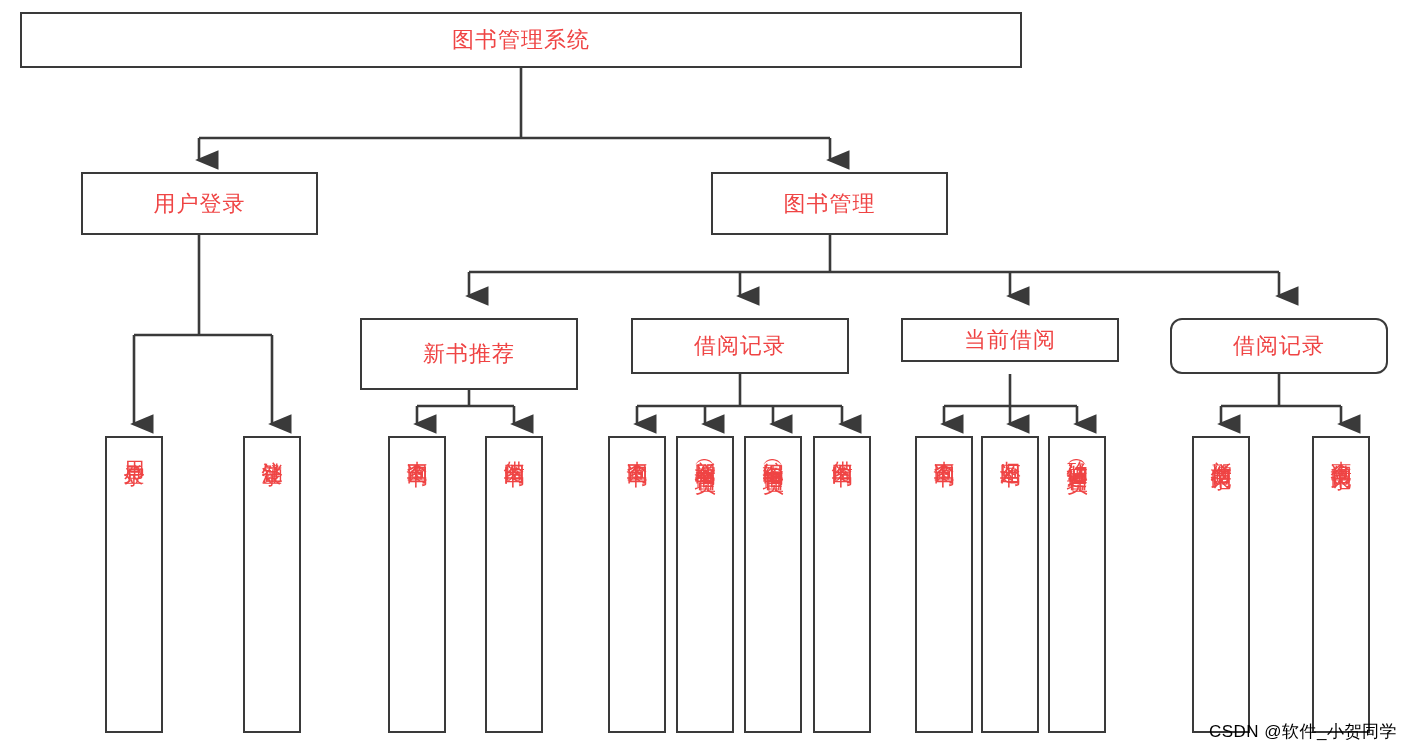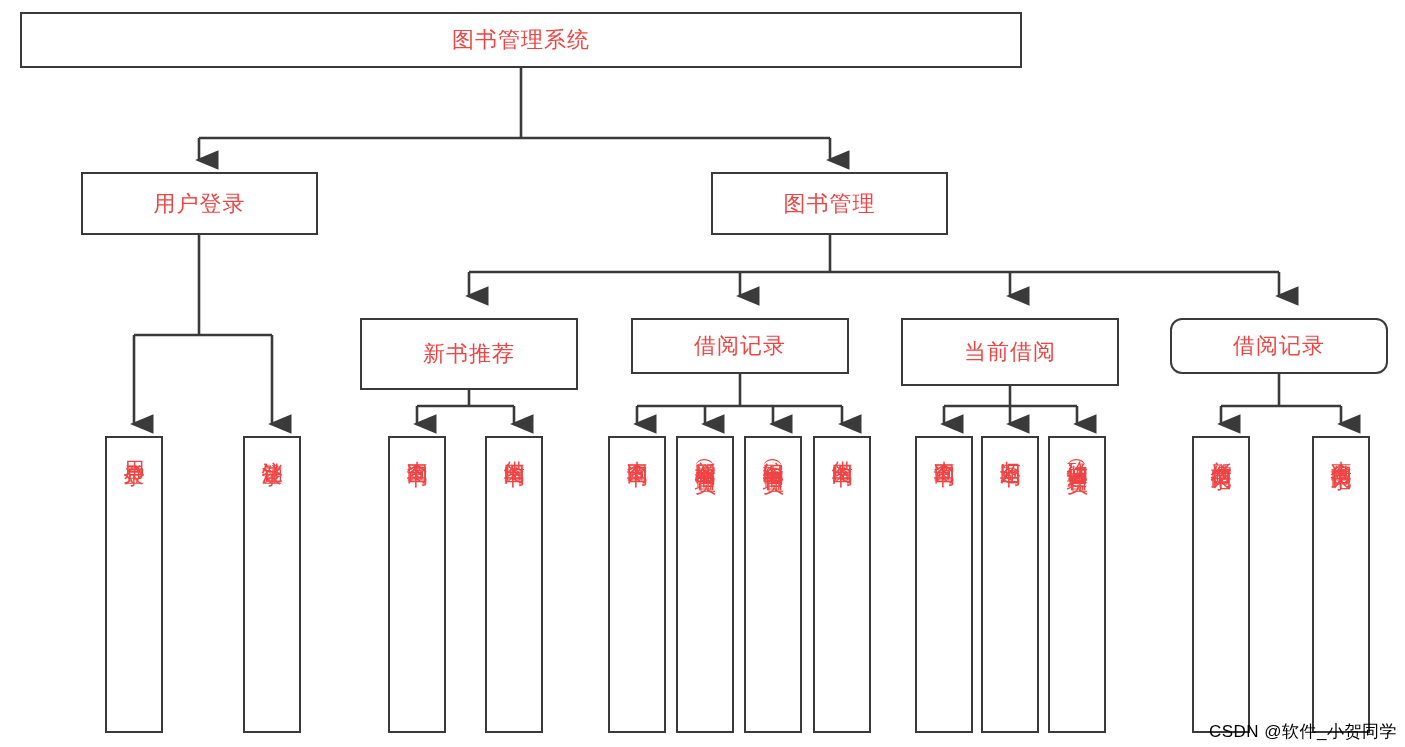--- a/index.html
+++ b/index.html
@@ -130,21 +130,21 @@
   <div class="node horiz" style="left:711px; top:172px; width:237px; height:63px;">
     <span>图书管理</span>
   </div>
 
   <div class="node horiz" style="left:360px; top:318px; width:218px; height:72px;">
     <span>新书推荐</span>
   </div>
   <div class="node horiz" style="left:631px; top:318px; width:218px; height:56px;">
     <span>借阅记录</span>
   </div>
-  <div class="node horiz" style="left:901px; top:318px; width:218px; height:68px;">
+  <div class="node horiz" style="left:901px; top:318px; width:218px; height:44px;">
     <span>当前借阅</span>
   </div>
   <div class="node horiz" style="left:1170px; top:318px; width:218px; height:56px;border-radius:12px;">
     <span>借阅记录</span>
   </div>
 
   <div class="node vert" style="left:105px; top:436px; width:58px; height:297px;">
     <span class="vtext">用户登录</span>
   </div>
   <div class="node vert" style="left:243px; top:436px; width:58px; height:297px;">

